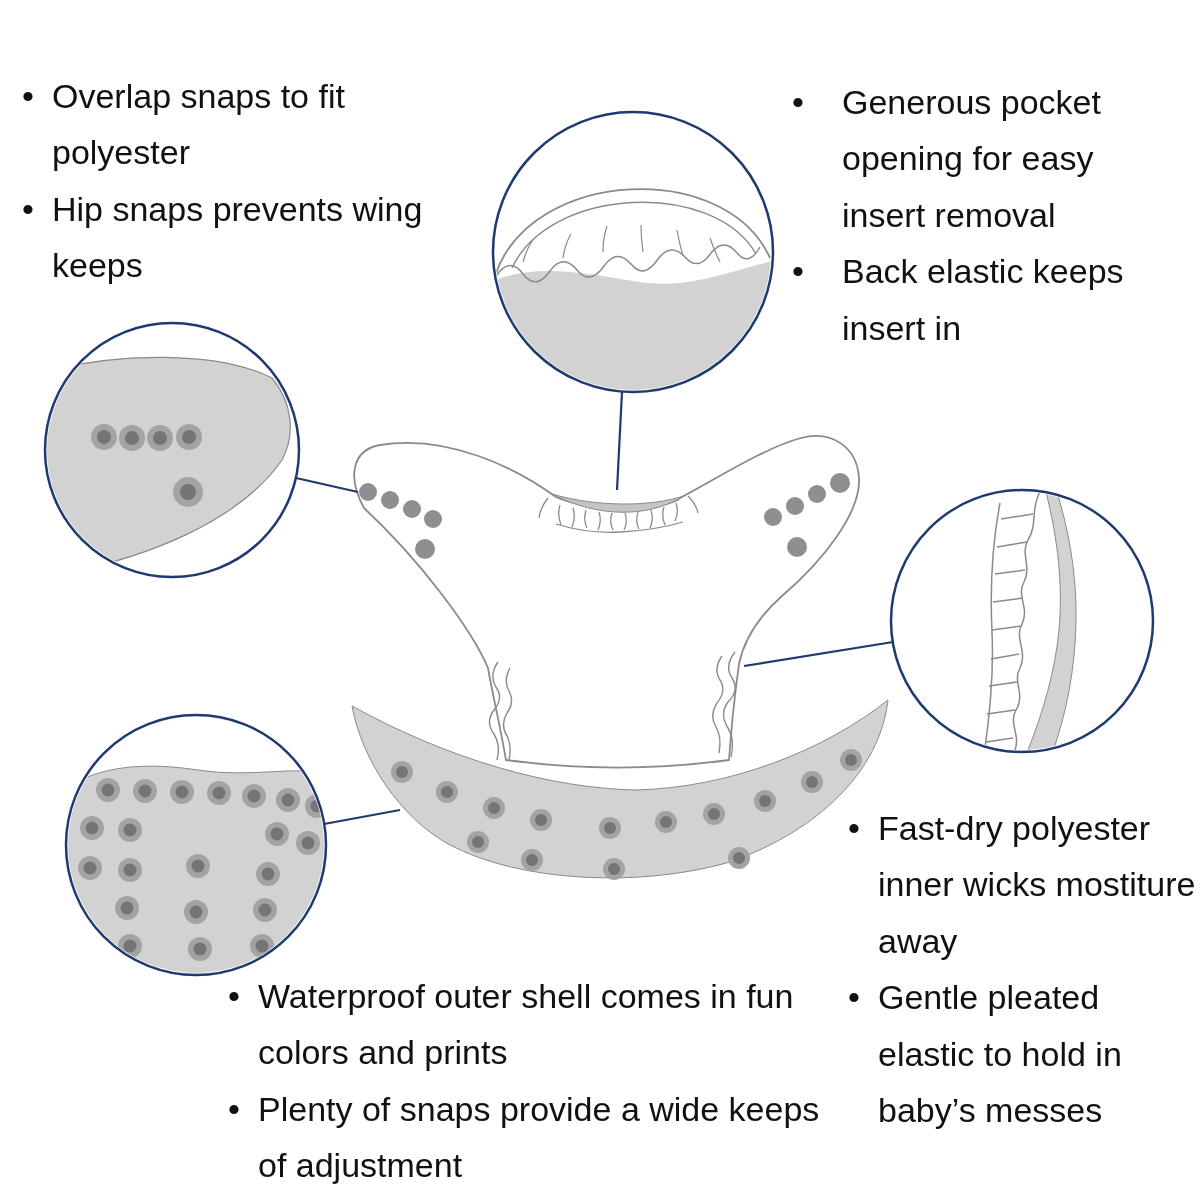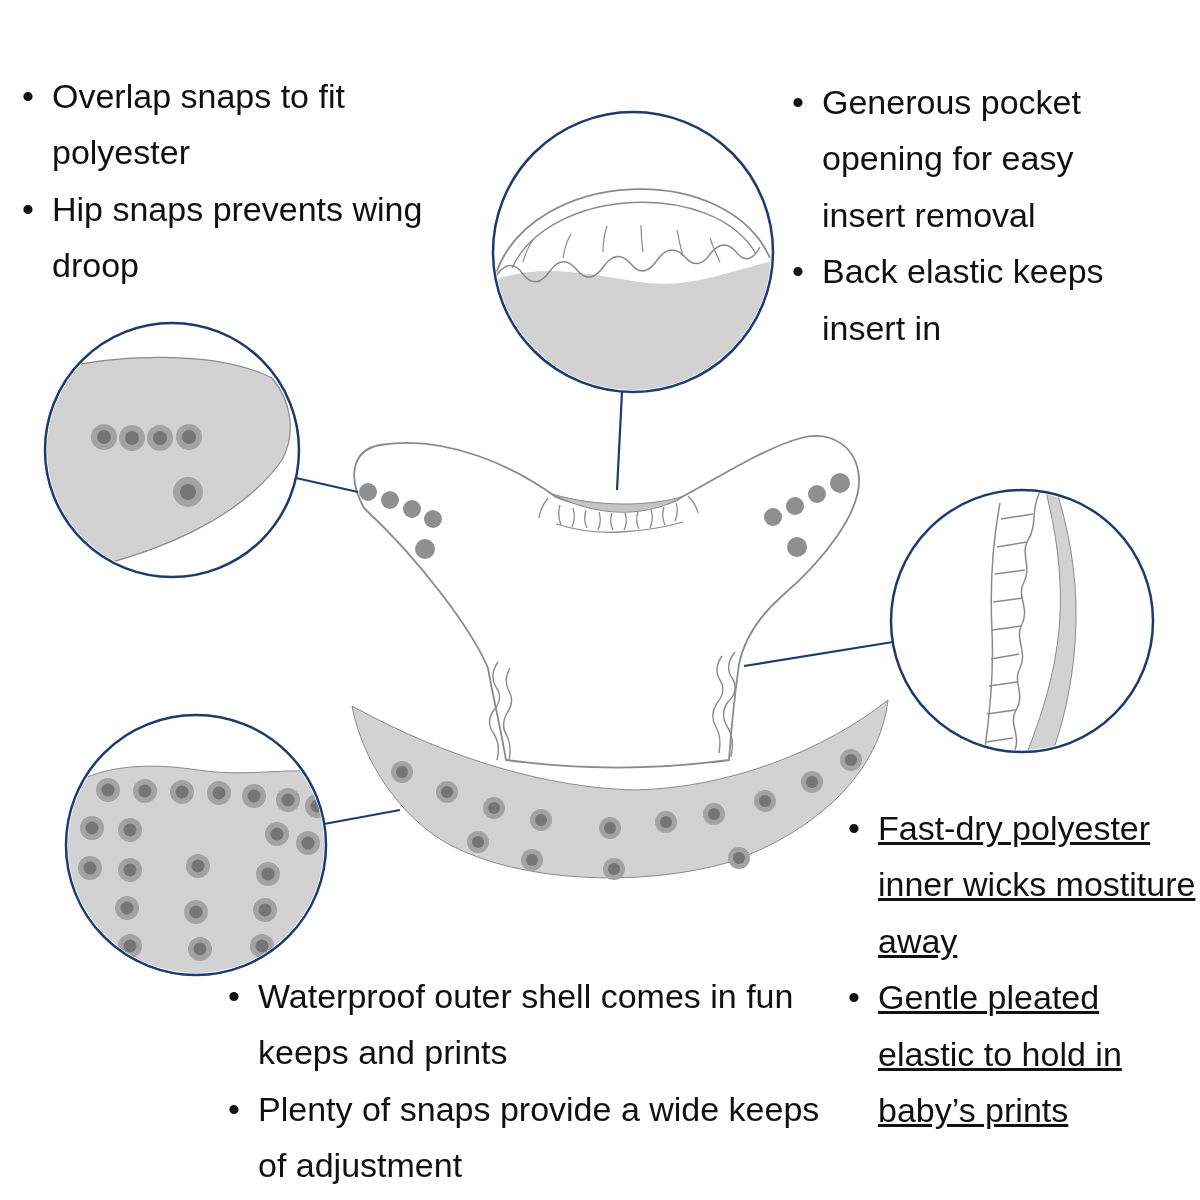--- a/index.html
+++ b/index.html
@@ -15,23 +15,23 @@
   svg.art { position:absolute; left:0; top:0; }
 
   .note { position:absolute; font-size:34px; line-height:1.66; color:var(--text,#111); }
   .bullet-item { display:flex; align-items:flex-start; }
   .bdot { flex:0 0 30px; width:30px; }
   .btext { display:block; }
 
   .note-tl { left:22px;  top:68px;  }
   .note-tl .btext { width:402px; }
   .note-tr { left:792px; top:74px;  }
-  .note-tr .btext { width:302px; }
+  .note-tr .btext { width:302px;margin-left:20px; }
   .note-br { left:848px; top:800px; }
-  .note-br .btext { width:320px;text-decoration:underline; }
+  .note-br .btext { width:320px; }
   .note-bc { left:228px; top:968px; }
   .note-bc .btext { width:566px; }
 
   .navy-stroke { stroke: var(--circle-stroke,#1e3a6e); fill:#ffffff; }
   .connector  { stroke: var(--circle-stroke,#1e3a6e); stroke-width:2.2; }
   .lineart    { stroke: var(--line-art,#8a8a8a); fill:none; }
   .grayfill   { fill: var(--fill-gray,#d2d2d2); }
 </style>
 </head>
 <body>
@@ -275,21 +275,21 @@
   </g>
 </svg>
 
   <div class="note note-tl">
     <div class="bullet-item">
       <span class="bdot">•</span>
       <span class="btext">Overlap snaps to fit polyester</span>
     </div>
     <div class="bullet-item">
       <span class="bdot">•</span>
-      <span class="btext">Hip snaps prevents wing droop</span>
+      <span class="btext">Hip snaps prevents wing keeps</span>
     </div>
   </div>
 
   <div class="note note-tr">
     <div class="bullet-item">
       <span class="bdot">•</span>
       <span class="btext">Generous pocket opening for easy insert removal</span>
     </div>
     <div class="bullet-item">
       <span class="bdot">•</span>
@@ -297,28 +297,28 @@
     </div>
   </div>
 
   <div class="note note-br">
     <div class="bullet-item">
       <span class="bdot">•</span>
       <span class="btext">Fast-dry polyester inner wicks mostiture away</span>
     </div>
     <div class="bullet-item">
       <span class="bdot">•</span>
-      <span class="btext">Gentle pleated elastic to hold in baby’s prints</span>
+      <span class="btext">Gentle pleated elastic to hold in baby’s messes</span>
     </div>
   </div>
 
   <div class="note note-bc">
     <div class="bullet-item">
       <span class="bdot">•</span>
-      <span class="btext">Waterproof outer shell comes in fun keeps and prints</span>
+      <span class="btext">Waterproof outer shell comes in fun colors and prints</span>
     </div>
     <div class="bullet-item">
       <span class="bdot">•</span>
       <span class="btext">Plenty of snaps provide a wide keeps of adjustment</span>
     </div>
   </div>
 
 </div>
 
 </body></html>

